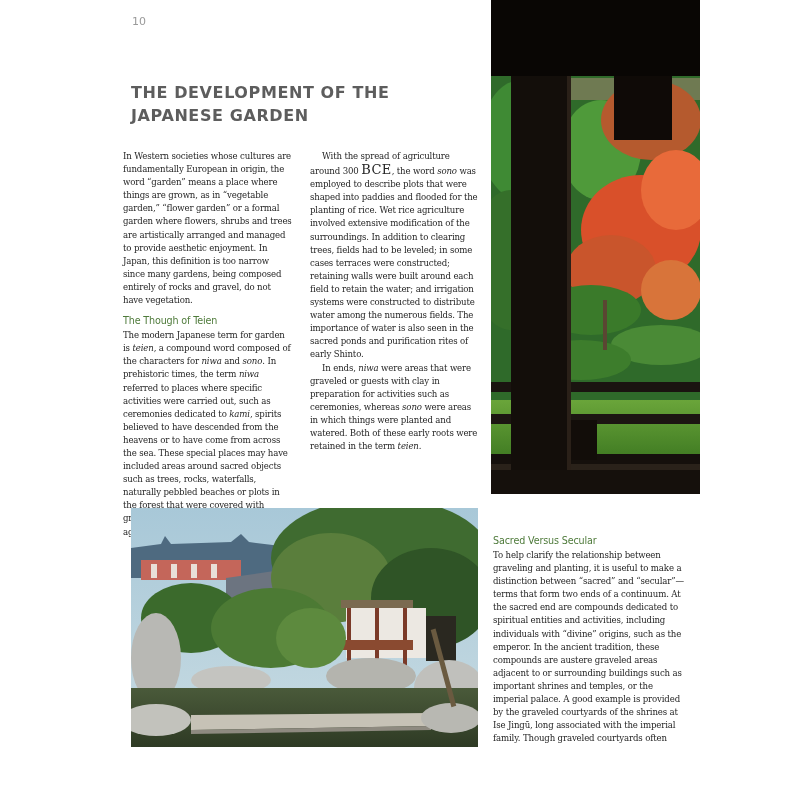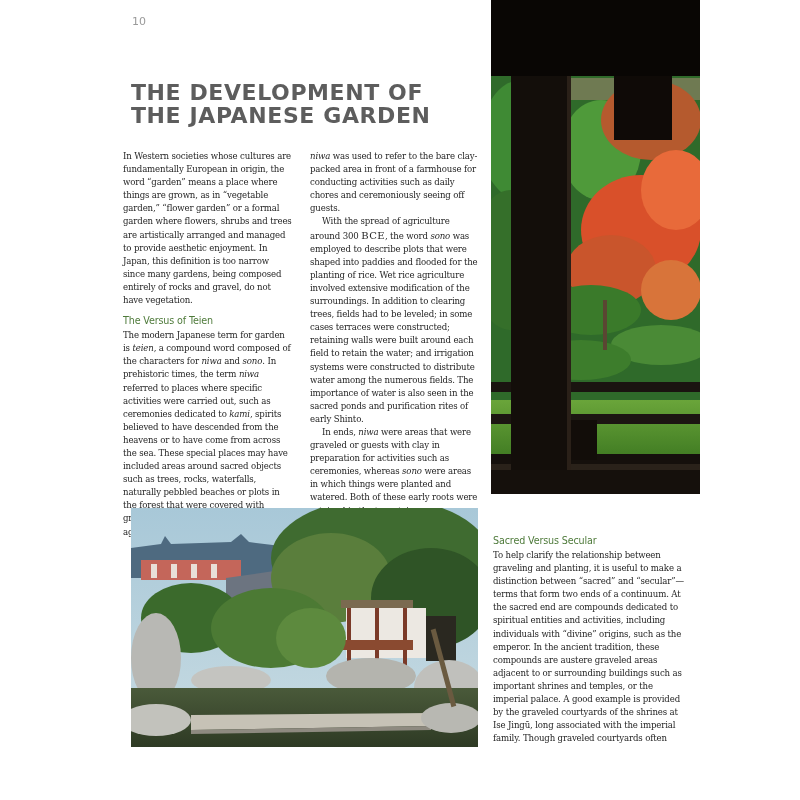--- a/index.html
+++ b/index.html
@@ -1,48 +1,47 @@
 <!DOCTYPE html>
 <html><head>
 <meta charset="utf-8">
 <style>
   html, body { margin:0; padding:0; background:#ffffff; }
   body { width:800px; height:800px; position:relative; overflow:hidden; font-family:"DejaVu Serif", serif; color:#2a2a2a; }
   .page-number { position:absolute; left:132px; top:15px; font-family:"DejaVu Sans", sans-serif; font-size:11px; color:#9a9a9a; }
-  .title { position:absolute; left:131px; top:82px; width:300px; margin:0; font-family:"DejaVu Sans", sans-serif; font-weight:bold; font-size:22px; line-height:22.5px; color:#5d5d5d; letter-spacing:0.6px; }
+  .title { position:absolute; left:131px; top:82px; width:300px; margin:0; font-family:"DejaVu Sans", sans-serif; font-weight:bold; font-size:16px; line-height:22.5px; color:#5d5d5d; letter-spacing:0.6px; }
   .col { position:absolute; font-size:8.6px; line-height:13.1px; letter-spacing:-0.15px; color:#262626; }
   .col p { margin:0; text-align:left; }
   .col p.indent { text-indent:12px; }
   .col-1 { left:123px; top:150px; width:170px; }
   .col-2 { left:310px; top:150px; width:170px; }
   .col-3 { left:493px; top:522px; width:195px; }
   .subhead { font-family:"DejaVu Sans", sans-serif; font-size:9.6px; color:#4e7a3a; margin:7px 0 2px 0; line-height:13px; }
   .col-3 .subhead { margin-top:12px; }
   em { font-style:italic; }
-  .sc { font-size:10px; letter-spacing:0.4px; }
+  .sc { font-size:13px; letter-spacing:0.4px; }
 
   .photo { position:absolute; overflow:hidden; }
   .photo-autumn { left:491px; top:0; width:209px; height:494px; background:#0c0906; }
   .photo-pond { left:131px; top:508px; width:347px; height:239px; background:#9fbfd0; }
 </style>
 </head>
 <body>
 
 <div class="page-number">10</div>
 
 <h1 class="title">THE DEVELOPMENT OF THE JAPANESE GARDEN</h1>
 
 <div class="col col-1">
   <p>In Western societies whose cultures are fundamentally European in origin, the word “garden” means a place where things are grown, as in “vegetable garden,” “flower garden” or a formal garden where flowers, shrubs and trees are artistically arranged and managed to provide aesthetic enjoyment. In Japan, this definition is too narrow since many gardens, being composed entirely of rocks and gravel, do not have vegetation.</p>
-  <div class="subhead">The Versus of Teien</div>
+  <div class="subhead">The Though of Teien</div>
   <p><span>The modern Japanese term for garden is </span><em>teien</em><span>, a compound word composed of the characters for </span><em>niwa</em><span> and </span><em>sono</em><span>. In prehistoric times, the term </span><em>niwa</em><span> referred to places where specific activities were carried out, such as ceremonies dedicated to </span><em>kami</em><span id="col1-tail">, spirits believed to have descended from the heavens or to have come from across the sea. These special places may have included areas around sacred objects such as trees, rocks, waterfalls, naturally pebbled beaches or plots in the forest that were covered with gravel. After the development of agriculture, the term </span></p>
 </div>
 
 <div class="col col-2">
-  <p><em>niwa</em><span> was used to refer to the bare clay-packed area in front of a farmhouse for conducting activities such as daily chores and ceremoniously seeing off guests.</span></p>
   <p class="indent"><span>With the spread of agriculture around 300 </span><span class="sc">BCE</span><span>, the word </span><em>sono</em><span> was employed to describe plots that were shaped into paddies and flooded for the planting of rice. Wet rice agriculture involved extensive modification of the surroundings. In addition to clearing trees, fields had to be leveled; in some cases terraces were constructed; retaining walls were built around each field to retain the water; and irrigation systems were constructed to distribute water among the numerous fields. The importance of water is also seen in the sacred ponds and purification rites of early Shinto.</span></p>
   <p class="indent"><span>In ends, </span><em>niwa</em><span> were areas that were graveled or guests with clay in preparation for activities such as ceremonies, whereas </span><em>sono</em><span> were areas in which things were planted and watered. Both of these early roots were retained in the term </span><em>teien</em><span>.</span></p>
 </div>
 
 <div class="col col-3">
   <div class="subhead">Sacred Versus Secular</div>
   <p>To help clarify the relationship between graveling and planting, it is useful to make a distinction between “sacred” and “secular”—terms that form two ends of a continuum. At the sacred end are compounds dedicated to spiritual entities and activities, including individuals with “divine” origins, such as the emperor. In the ancient tradition, these compounds are austere graveled areas adjacent to or surrounding buildings such as important shrines and temples, or the imperial palace. A good example is provided by the graveled courtyards of the shrines at Ise Jingū, long associated with the imperial family. Though graveled courtyards often</p>
 </div>
 
 <div class="photo photo-autumn" title="photo-autumn-maple-view-through-veranda">

